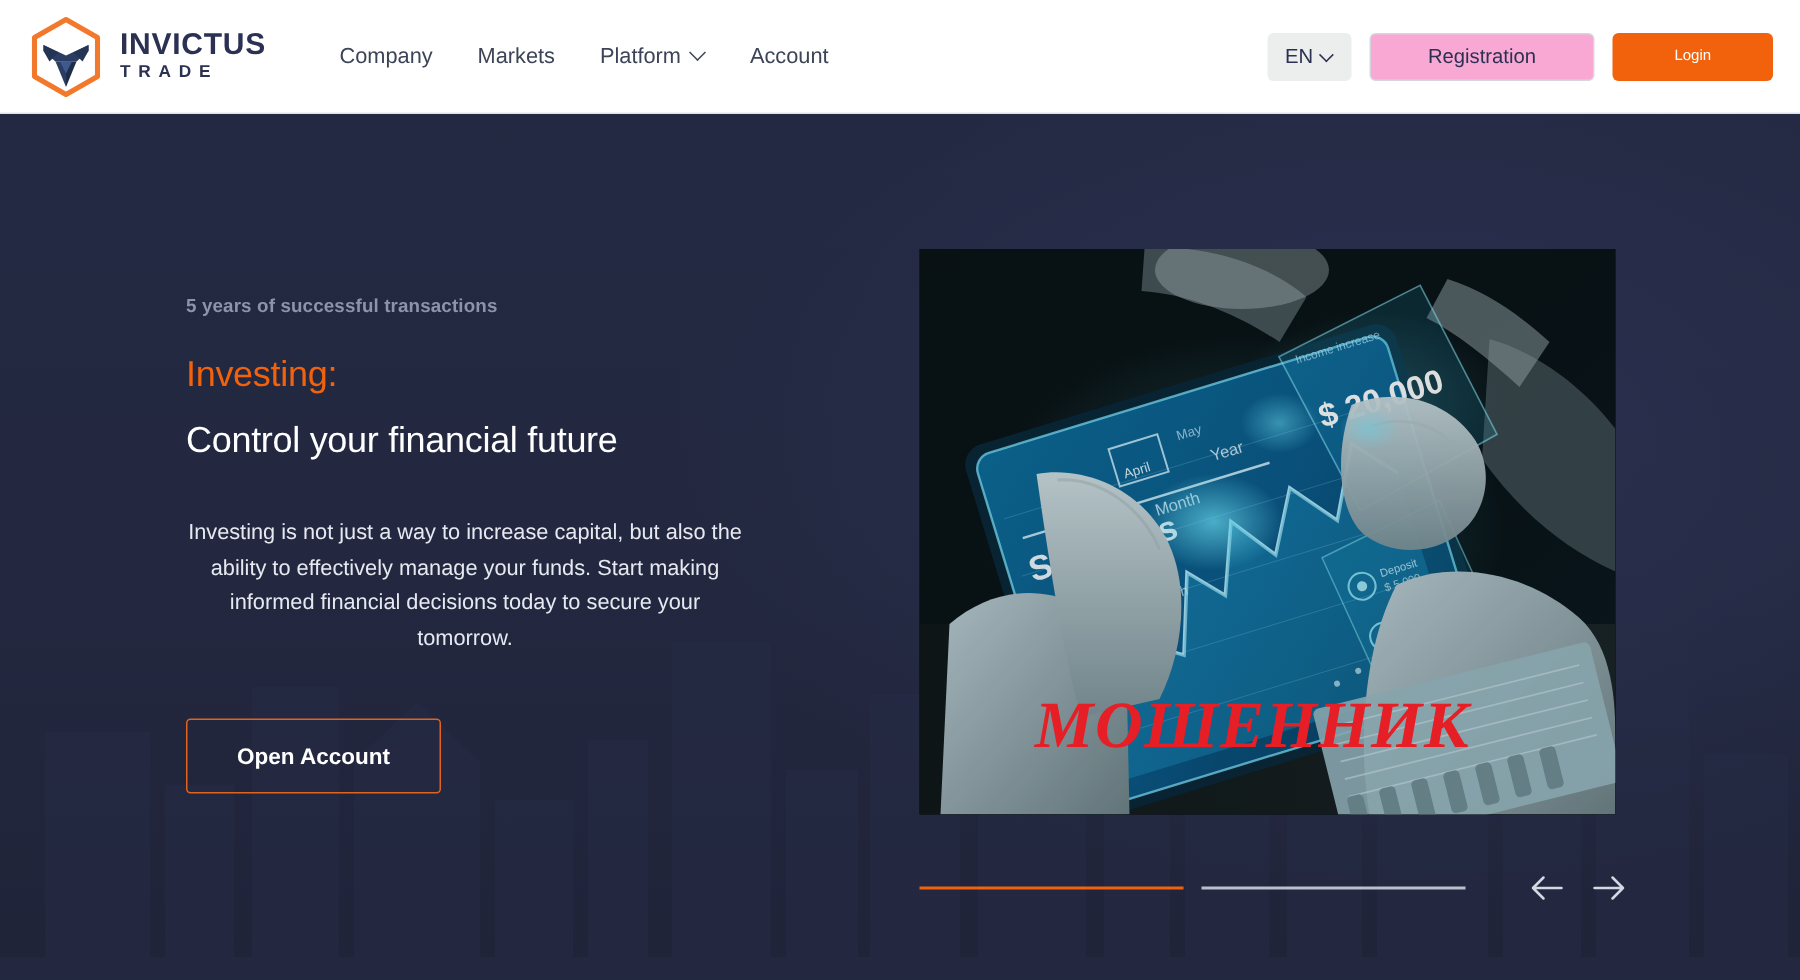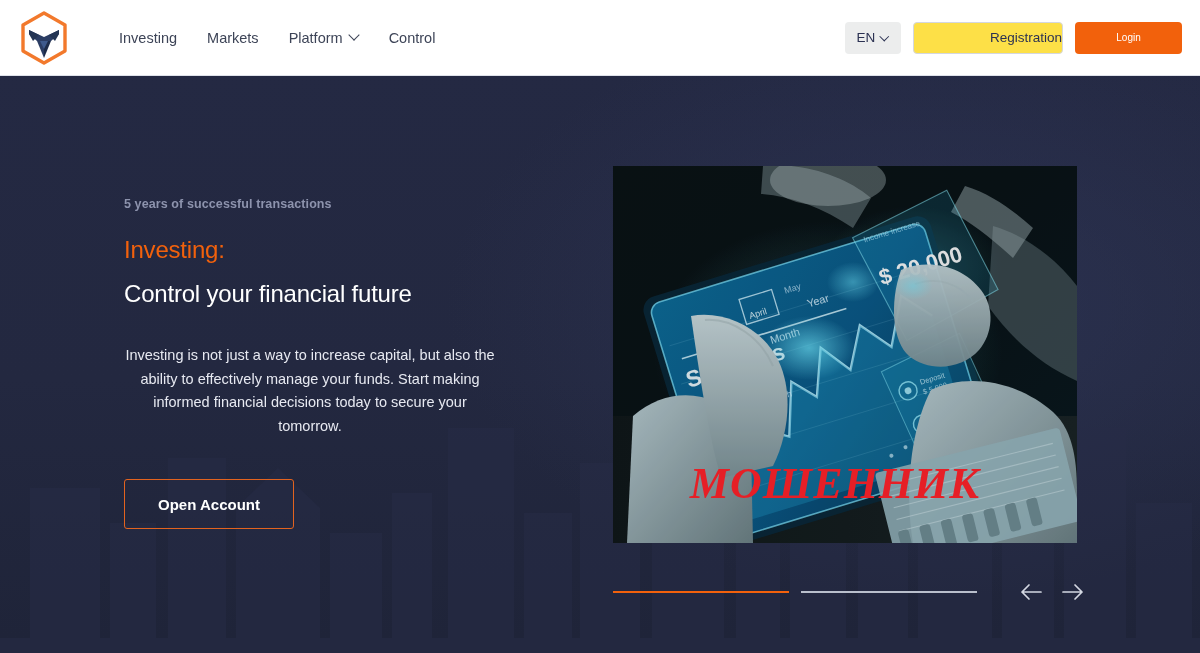--- a/index.html
+++ b/index.html
@@ -126,28 +126,27 @@
   .lang-btn .chev::before {
     border-right-color: #2b3152;
     border-bottom-color: #2b3152;
     width: 5.5px; height: 5.5px;
   }
   .lang-btn .chev { width: 8px; height: 8px; top: -1px; }
 
   .reg-btn {
     height: 32px;
     width: 150px;
-    background: #fde047;
+    background: #f9a8d4;
     border: 1px solid #d4d7df;
     border-radius: 4px;
     font-size: 13.5px;
     color: #2b3152;
     cursor: pointer;
     font-family: inherit;
-    text-align: right;
   }
 
   .login-btn {
     height: 32px;
     width: 107px;
     background: #f2610c;
     border: none;
     border-radius: 4px;
     font-size: 10px;
     color: #ffffff;
@@ -306,35 +305,39 @@
         <svg viewBox="0 0 52 56" xmlns="http://www.w3.org/2000/svg">
           <polygon points="26,3 47,15 47,41 26,53 5,41 5,15" fill="none" stroke="#f2792c" stroke-width="3.4" stroke-linejoin="round"></polygon>
           <polygon points="11,20 26,27 41,20 41,24 33,31 26,31 19,31 11,24" fill="#2b3d63"></polygon>
           <polygon points="11,20 21,25 15,31 11,24" fill="#243554"></polygon>
           <polygon points="41,20 31,25 37,31 41,24" fill="#243554"></polygon>
           <polygon points="19,31 26,31 26,48" fill="#2b3d63"></polygon>
           <polygon points="33,31 26,31 26,48" fill="#1d2c49"></polygon>
           <polygon points="22,31 30,31 26,39" fill="#3e5a8c"></polygon>
         </svg>
       </span>
+      <span class="logo-text">
+        <span class="logo-title">INVICTUS</span>
+        <span class="logo-sub">TRADE</span>
+      </span>
     </div>
 
     <nav class="nav">
       <span class="nav-item">
-        <span>Investing</span>
+        <span>Company</span>
       </span>
       <span class="nav-item">
         <span>Markets</span>
       </span>
       <span class="nav-item">
         <span>Platform</span>
         <i class="chev"></i>
       </span>
       <span class="nav-item">
-        <span>Control</span>
+        <span>Account</span>
       </span>
     </nav>
 
     <div class="header-right">
       <button class="lang-btn">
         <span>EN</span>
         <i class="chev"></i>
       </button>
       <button class="reg-btn">Registration</button>
       <button class="login-btn">Login</button>

